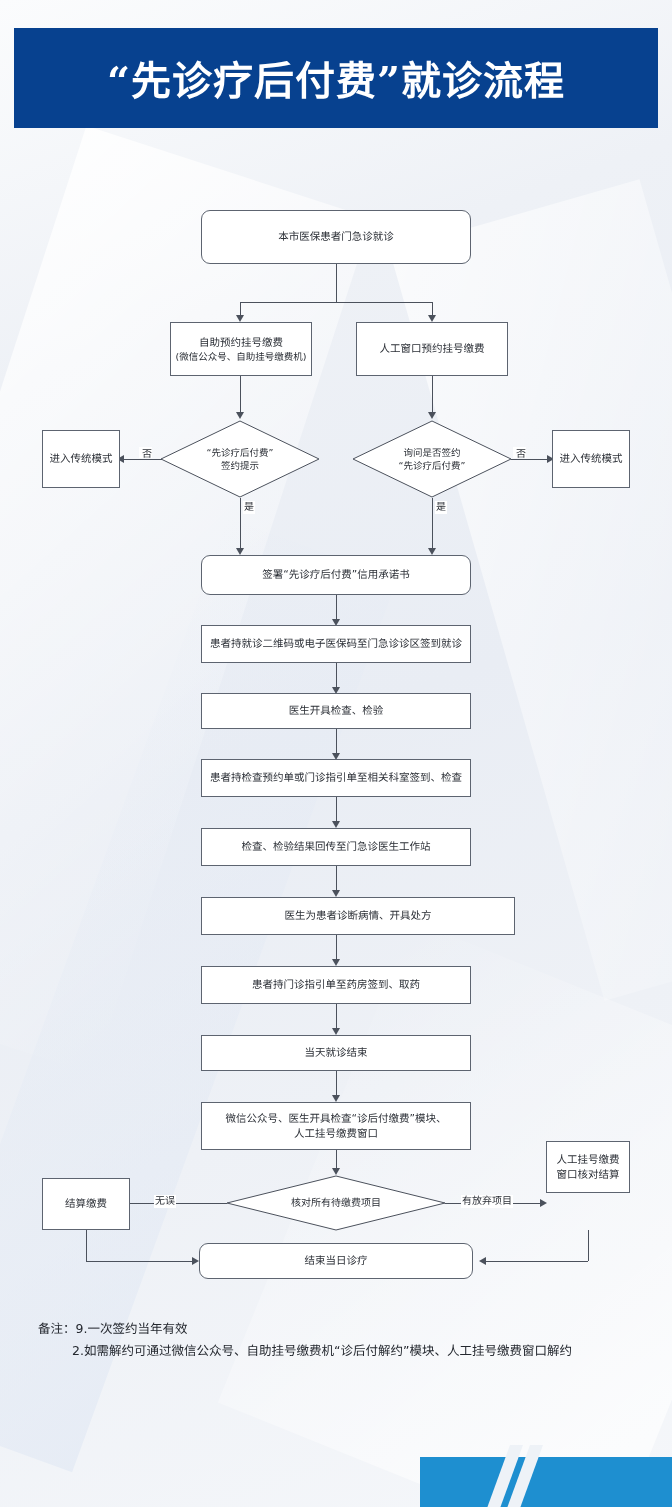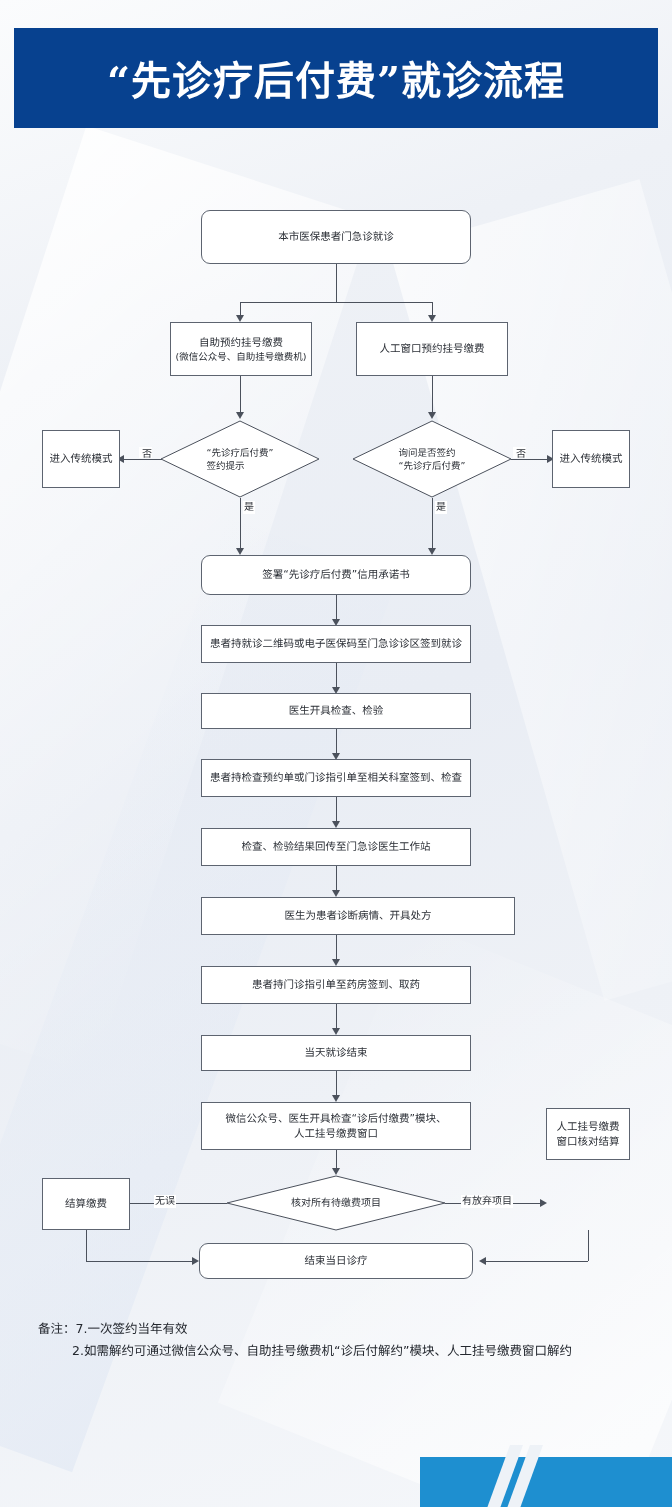--- a/index.html
+++ b/index.html
@@ -72,20 +72,21 @@
   .diamond-wrap {
     position: absolute;
     display: flex;
     align-items: center;
     justify-content: center;
   }
   .diamond-wrap svg { position: absolute; left: 0; top: 0; }
   .diamond-label {
     position: relative;
     z-index: 2;
+    text-align: center;
     font-size: 9.5px;
     line-height: 1.4;
     color: #2b2f36;
     white-space: nowrap;
   }
 
   
   .ln {
     position: absolute;
     background: #4b515c;
@@ -350,39 +351,39 @@
   <div class="edge-label" style="left:154px; top:1195px;">无误</div>
 
   <div class="node" style="left:42px; top:1178px; width:88px; height:52px;">
     <span>结算缴费</span>
   </div>
 
   <div class="ln h" style="left:445px; top:1203px; width:97px;"></div>
   <div class="arrow right" style="left:540px; top:1198.5px;"></div>
   <div class="edge-label" style="left:461px; top:1195px;">有放弃项目</div>
 
-  <div class="node" style="left:546px; top:1108px; width:84px; height:52px; flex-direction:column;">
+  <div class="node" style="left:546px; top:1141px; width:84px; height:52px; flex-direction:column;">
     <span>人工挂号缴费</span>
     <span>窗口核对结算</span>
   </div>
 
   <div class="ln v" style="left:86px; top:1230px; height:31px;"></div>
   <div class="ln h" style="left:86px; top:1261px; width:108px;"></div>
   <div class="arrow right" style="left:192px; top:1256.5px;"></div>
 
   <div class="ln v" style="left:588px; top:1230px; height:31px;"></div>
   <div class="ln h" style="left:486px; top:1261px; width:102px;"></div>
   <div class="arrow left" style="left:479px; top:1256.5px;"></div>
 
   <div class="node rounded" style="left:199px; top:1243px; width:274px; height:36px;">
     <span>结束当日诊疗</span>
   </div>
 
   <div id="notes">
-    <div class="note-line1">备注：7.一次签约当年有效</div>
+    <div class="note-line1">备注：9.一次签约当年有效</div>
     <div class="note-line2">2.如需解约可通过微信公众号、自助挂号缴费机“诊后付解约”模块、人工挂号缴费窗口解约</div>
   </div>
 
   <div id="footer">
     <div id="footer-bar"></div>
     <div id="footer-slash1"></div>
     <div id="footer-slash2"></div>
   </div>
 
 </div>

